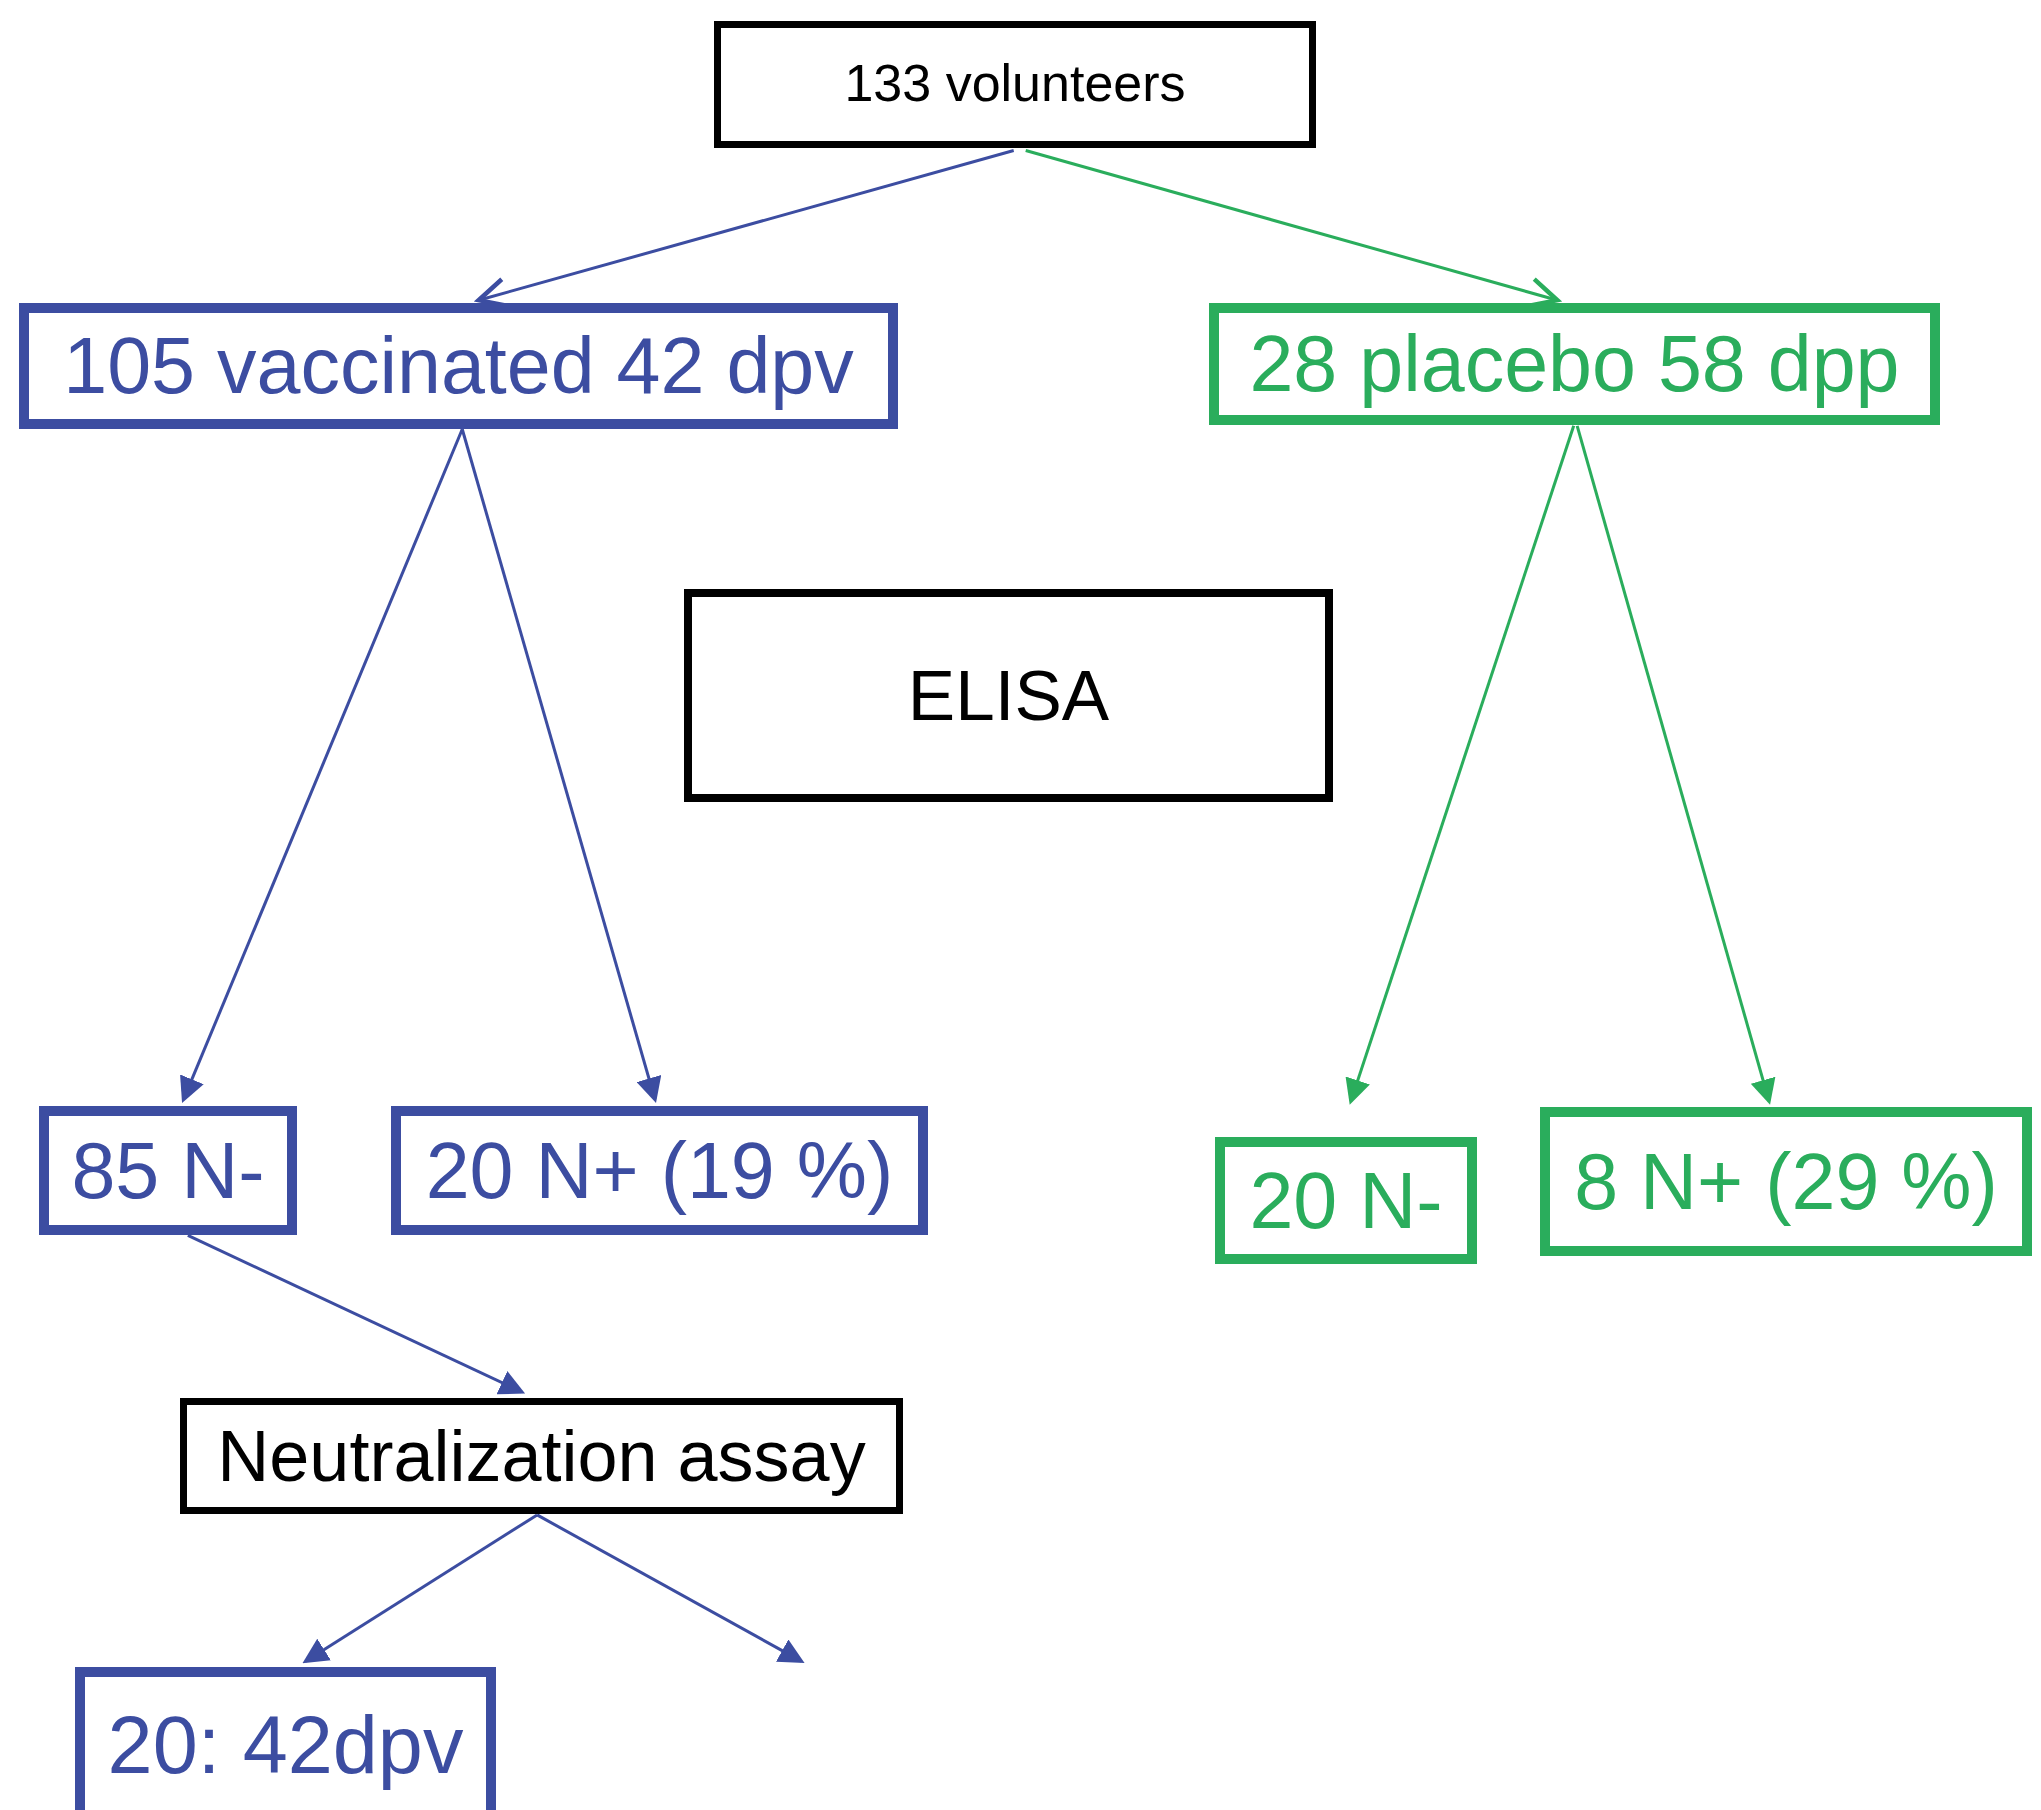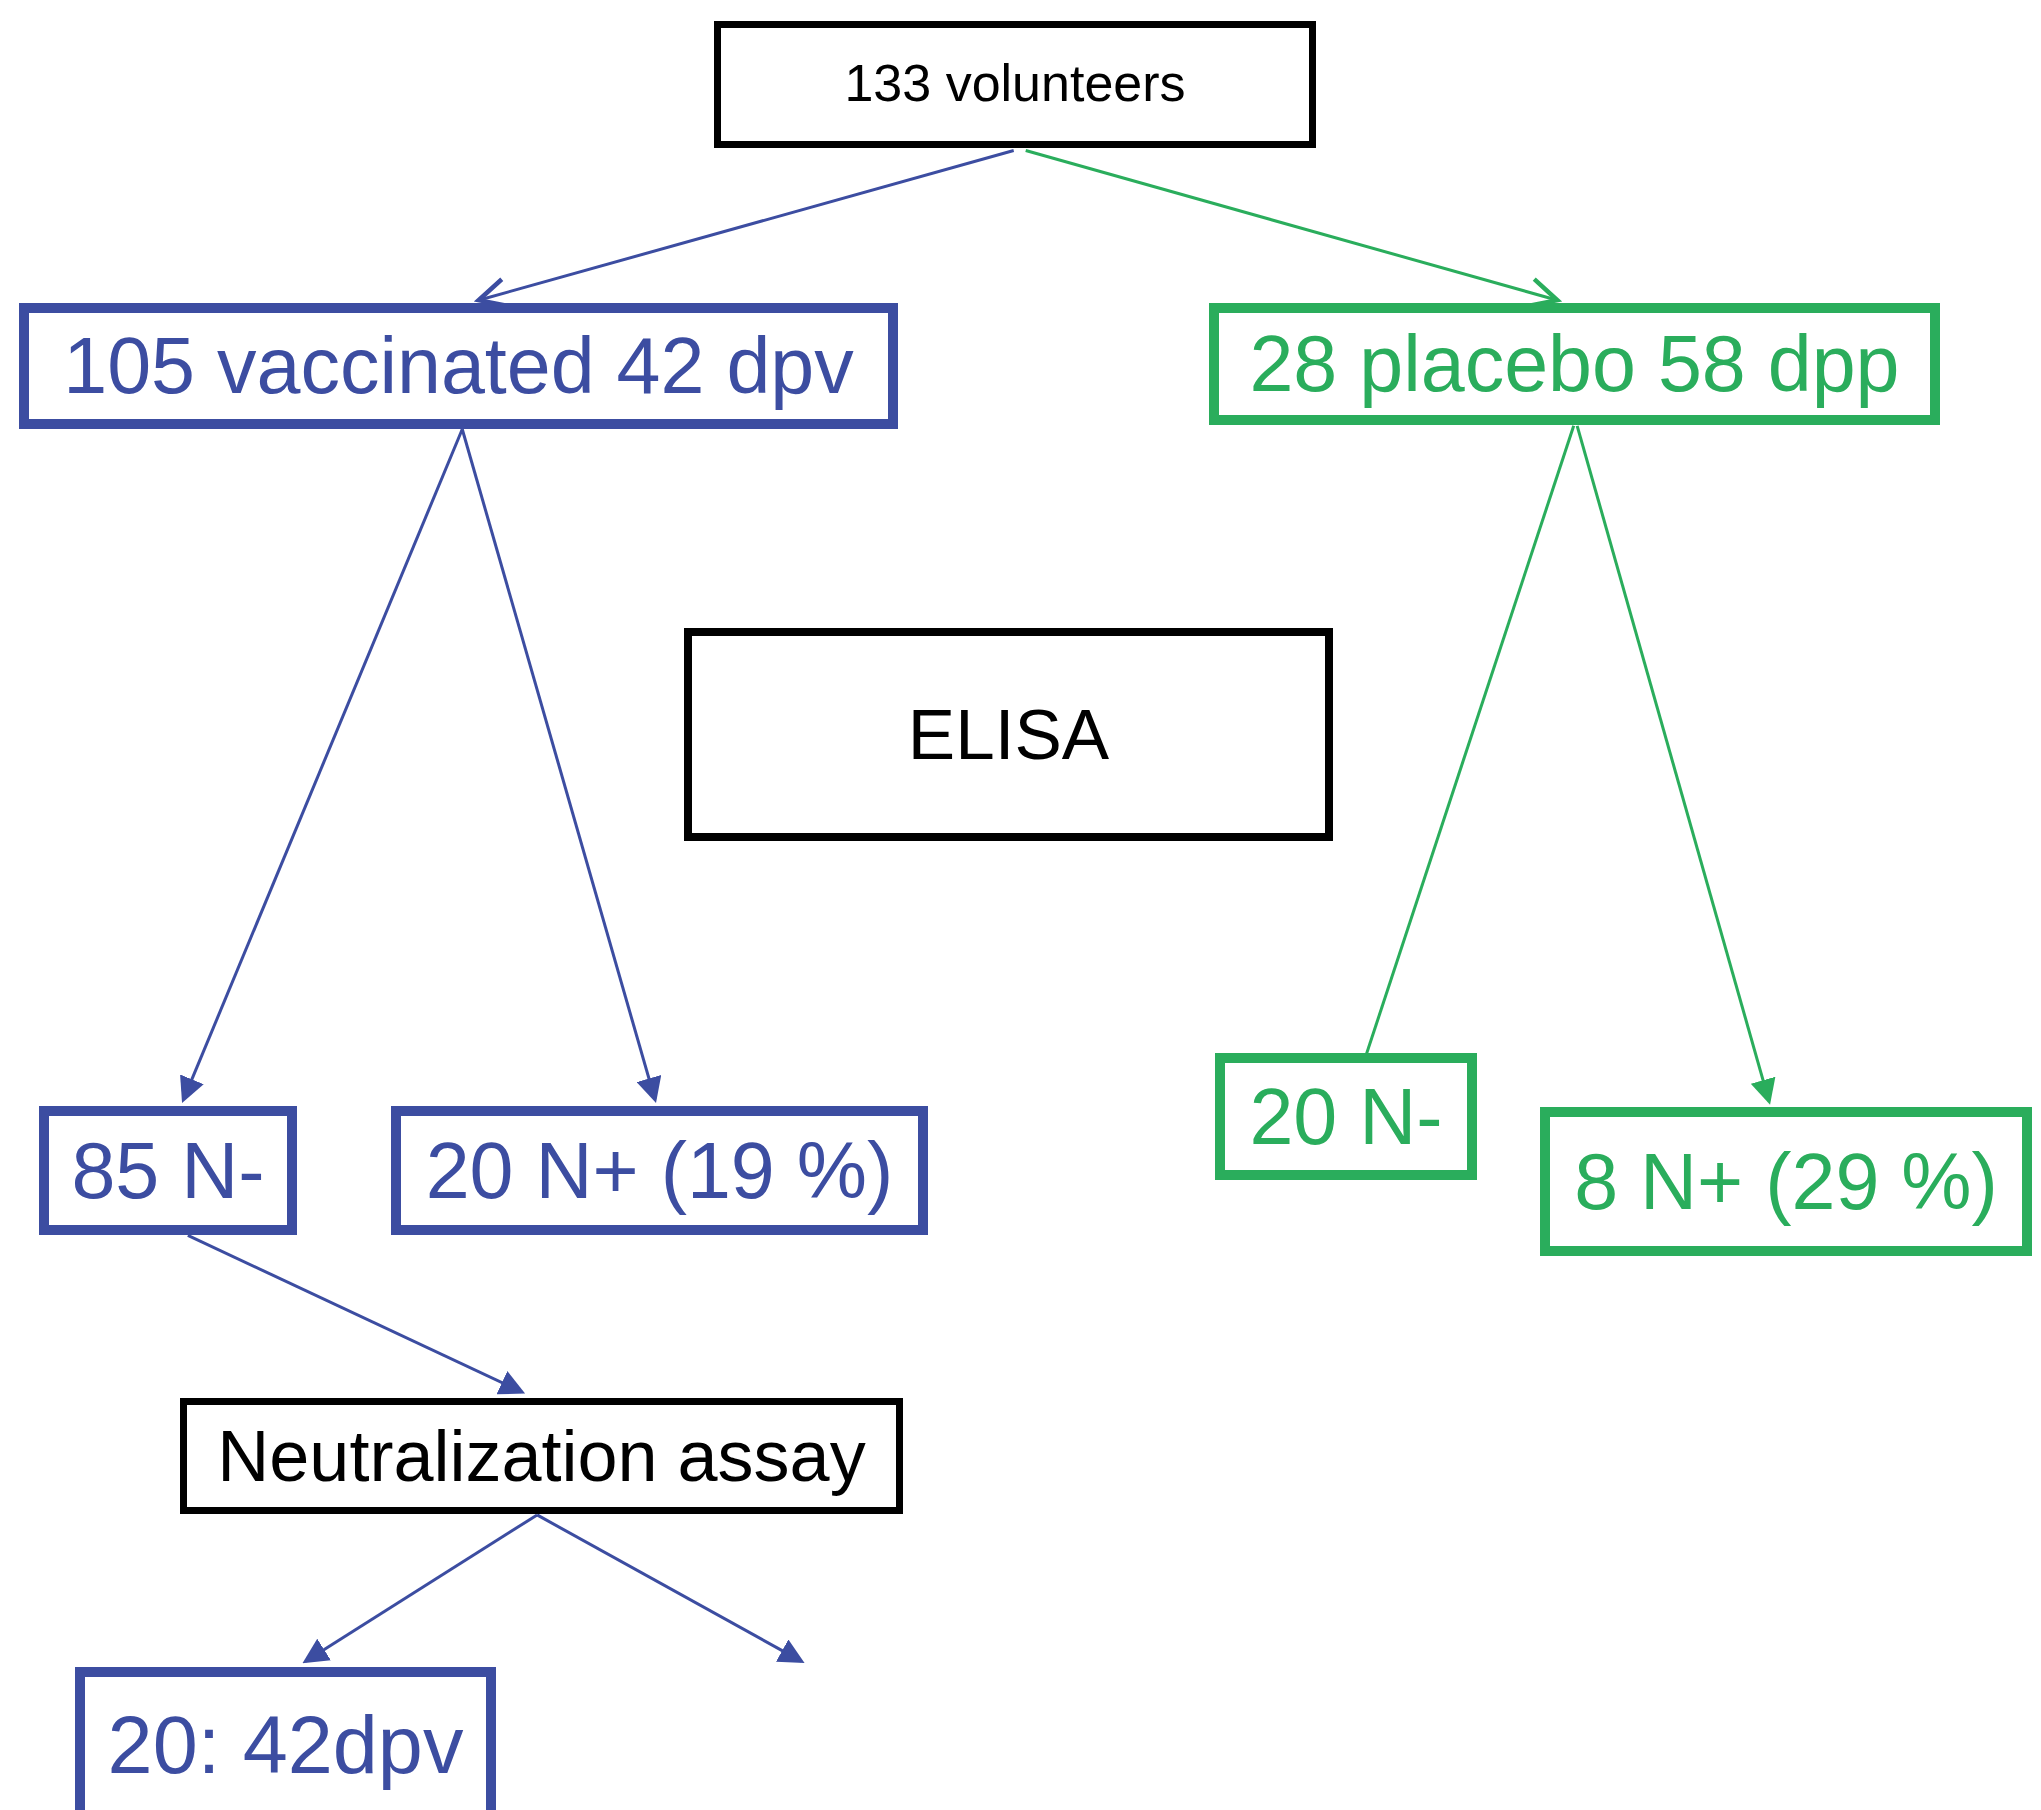--- a/index.html
+++ b/index.html
@@ -29,24 +29,24 @@
     line-height:1.18;
     white-space:nowrap;
   }
   .black{border:7.7px solid var(--ink);color:var(--ink);}
   .blue{border:10.3px solid var(--blue);color:var(--blue);}
   .green{border:10.3px solid var(--green);color:var(--green);}
 
   .n-volunteers   {left:714px;  top:20.6px;   width:602px;  height:127px; font-size:52px;}
   .n-vaccinated   {left:19px;   top:303px;  width:879px; height:126px; font-size:79px;}
   .n-placebo      {left:1209px; top:303px;  width:731px;  height:122px; font-size:79px;}
-  .n-elisa        {left:684px;  top:589px;  width:649px;  height:213px; font-size:71px; border-width:8.6px;margin-top:39px;}
+  .n-elisa        {left:684px;  top:589px;  width:649px;  height:213px; font-size:71px; border-width:8.6px;}
   .n-n85          {left:39px;   top:1106px; width:258px;  height:129px; font-size:79px;}
   .n-n20pos       {left:391px;  top:1106px; width:537px;  height:129px; font-size:79px;}
-  .n-g20neg       {left:1215px; top:1053px; width:262px;  height:127px; font-size:79px;}
+  .n-g20neg       {left:1215px; top:1137px; width:262px;  height:127px; font-size:79px;}
   .n-g8pos        {left:1540px; top:1107px; width:492px;  height:149px; font-size:79px;}
   .n-neut         {left:180px;  top:1398px; width:723px;  height:116px; font-size:72px;}
   .n-snt42        {left:75px;   top:1667px; width:421px;  height:157px; font-size:81px;}
   .n-snt180       {left:579px;  top:1667px; width:488px;  height:125px; font-size:81px;}
 
   .line-b{stroke:var(--blue);stroke-width:3.5;fill:none;}
   .line-g{stroke:var(--green);stroke-width:3.5;fill:none;}
   .mb{fill:var(--blue);}
   .mg{fill:var(--green);}
   .ob{stroke:var(--blue);}

